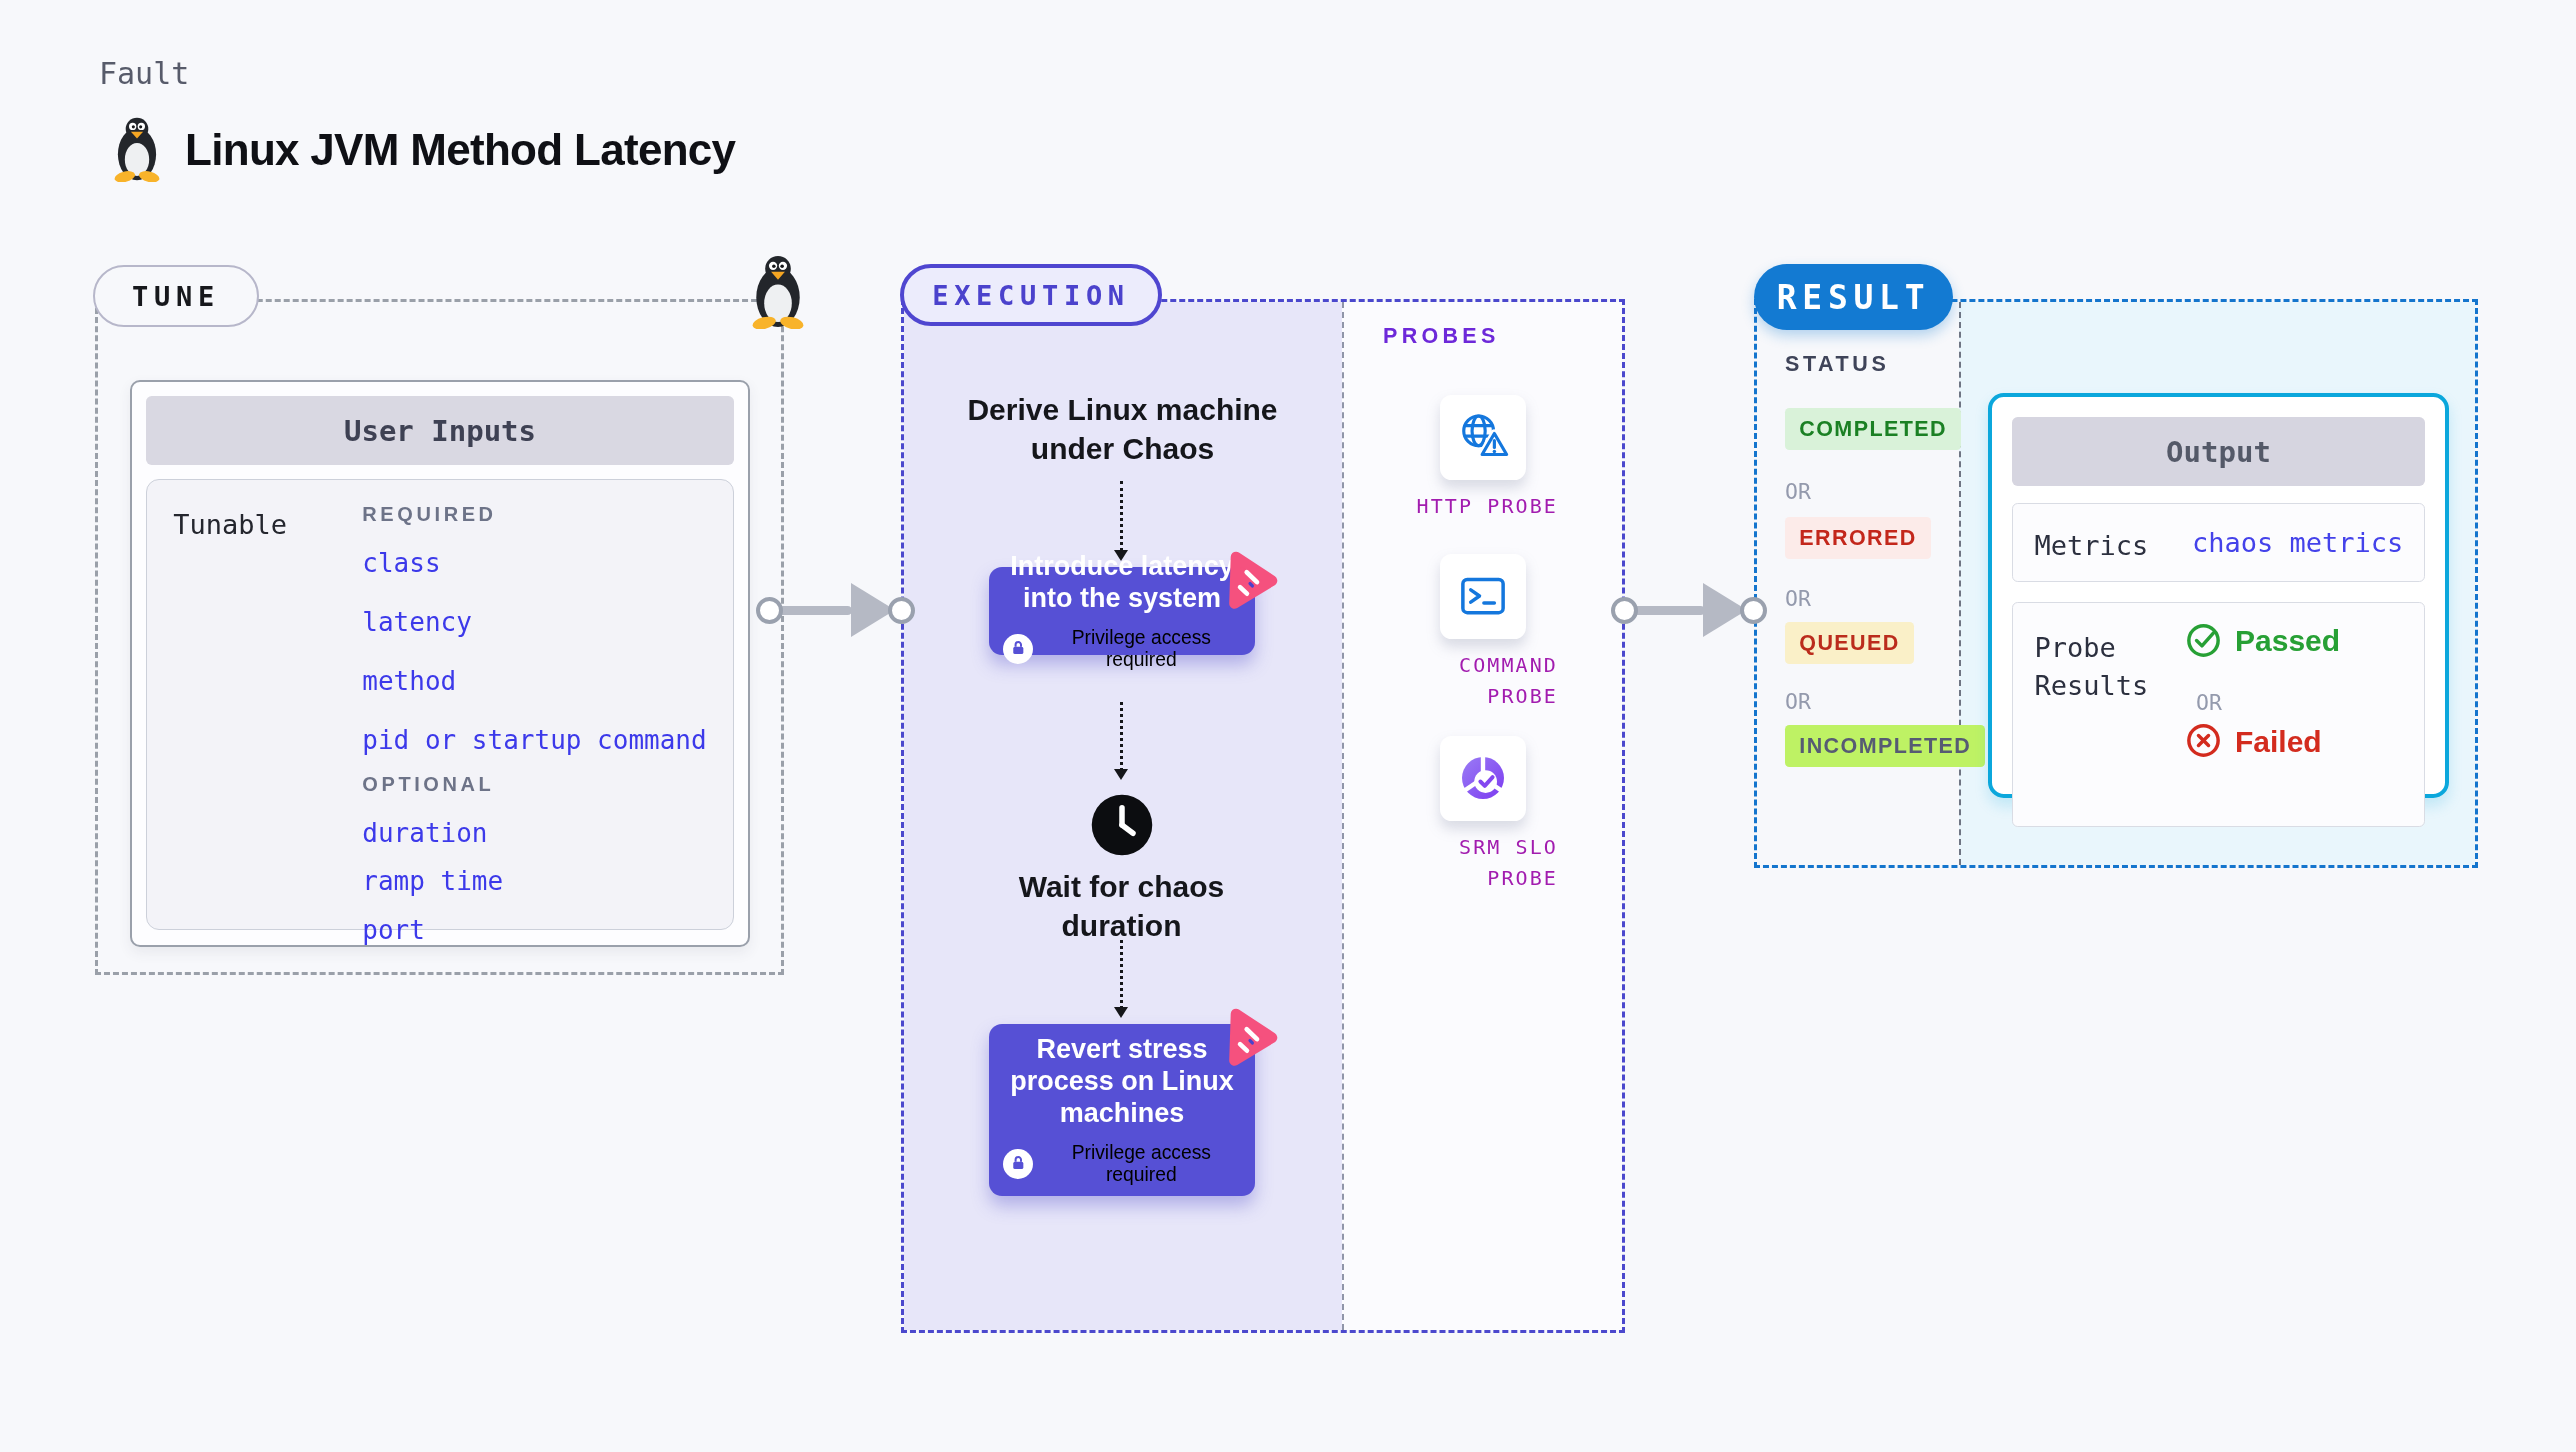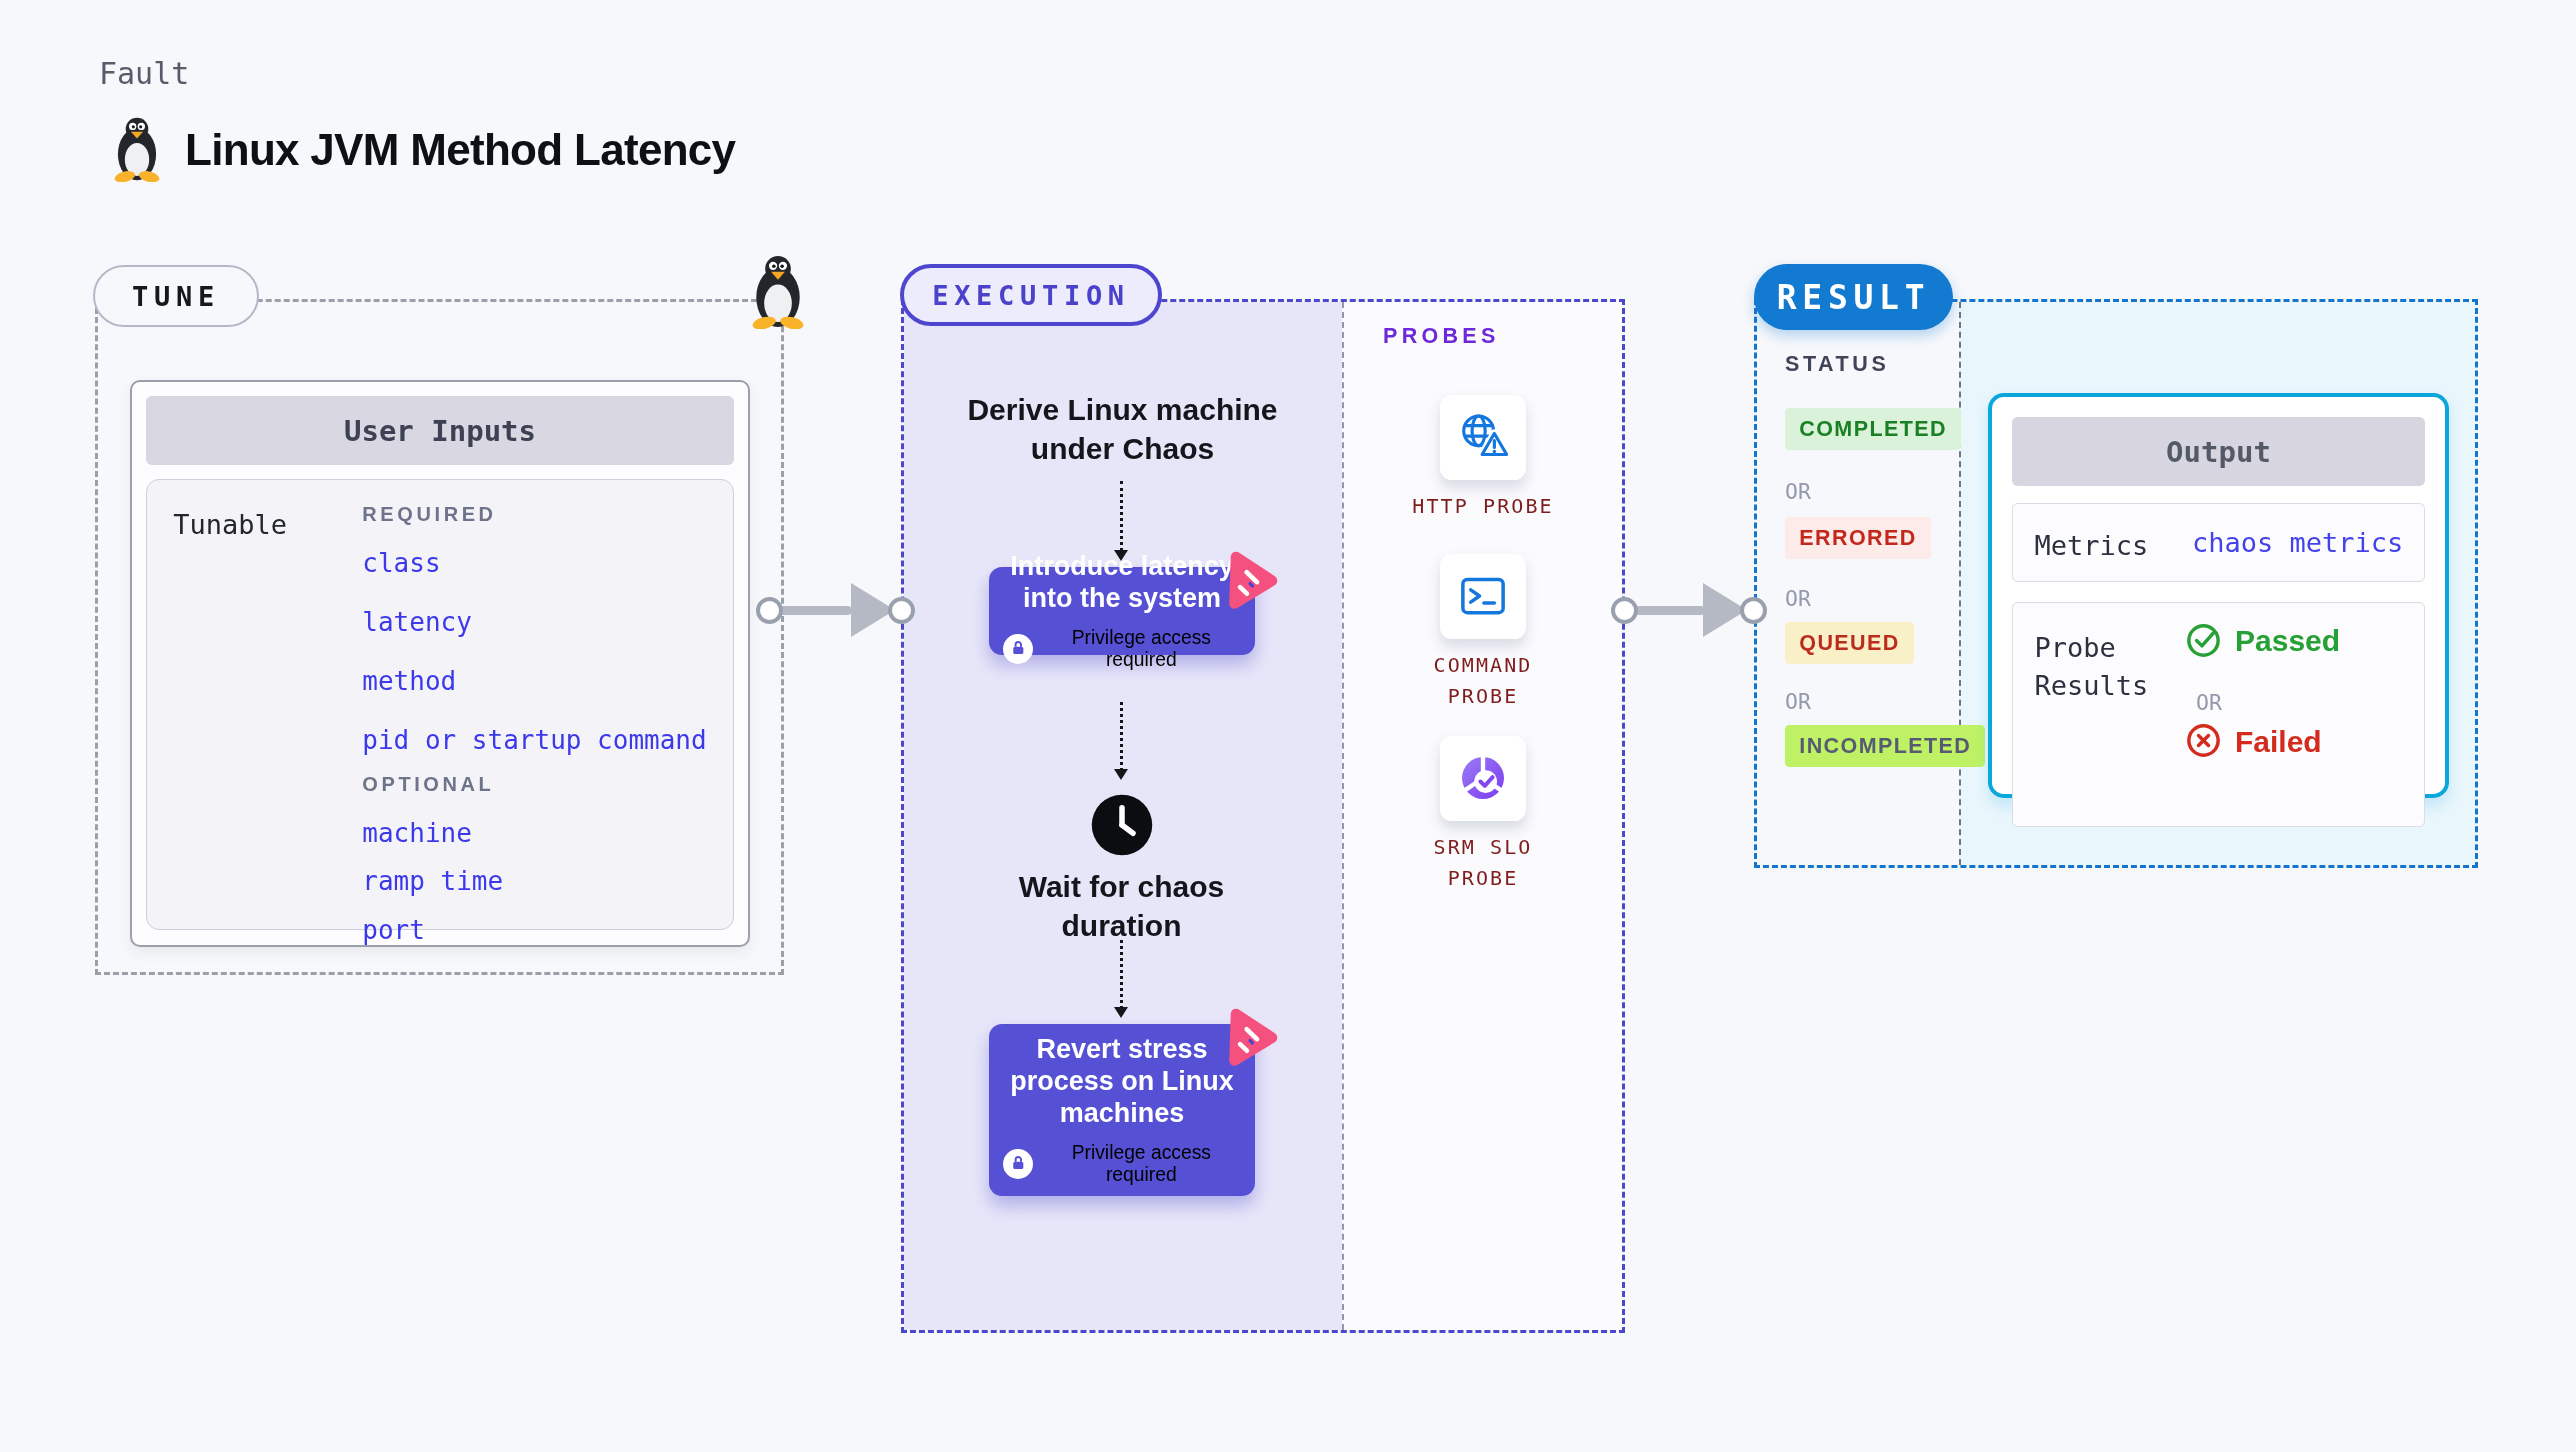--- a/index.html
+++ b/index.html
@@ -74,22 +74,22 @@
   .privilege-text{ font:400 19.3px var(--sans); color:#000000; }
   .chaos-logo{ position:absolute; width:66px; height:66px; z-index:5; }
   .clock-wrap{ position:absolute; left:1089px; width:66px; height:66px; }
 
   
   .probes-label{ position:absolute; left:1383px; top:324px; font:600 21.5px var(--sans);
                  color:#6d28d9; letter-spacing:4.3px; }
   .probe-card{ position:absolute; left:1440px; width:86px; height:85px; background:#ffffff;
                border-radius:11.5px; box-shadow:0 7.2px 13px rgba(130,136,160,.28);
                display:flex; align-items:center; justify-content:center; }
-  .probe-label{ position:absolute; width:150px; text-align:center; font:500 20px/1.55 var(--mono);
-                color:#7f1d1d; letter-spacing:2.1px; }
+  .probe-label{ position:absolute; width:150px; text-align:right; font:500 20px/1.55 var(--mono);
+                color:#a21caf; letter-spacing:2.1px; }
 
   
   .status-label{ position:absolute; left:1785px; top:352px; font:700 21.5px var(--sans);
                  color:#3f4459; letter-spacing:3.6px; }
   .status-badge{ position:absolute; left:1785px; font:700 21.5px var(--sans); letter-spacing:1.4px;
                  padding:8.6px 14.3px; border-radius:4.3px; white-space:nowrap; }
   .or-label{ position:absolute; font:500 21.5px var(--mono); color:#949aad; }
   .or-status{ left:1785px; }
 
   
@@ -155,21 +155,21 @@
     <div class="ui-card-header">User Inputs</div>
     <div class="ui-card-body">
       <div class="tunable-label">Tunable</div>
       <div class="tunable-list">
         <div class="list-heading mb-req">REQUIRED</div>
         <div class="tunable-item mb-item">class</div>
         <div class="tunable-item mb-item">latency</div>
         <div class="tunable-item mb-item">method</div>
         <div class="tunable-item mb-item-sm">pid or startup command</div>
         <div class="list-heading mb-req">OPTIONAL</div>
-        <div class="tunable-item mb-item-sm">machine</div>
+        <div class="tunable-item mb-item-sm">duration</div>
         <div class="tunable-item mb-item-sm">ramp time</div>
         <div class="tunable-item">port</div>
       </div>
     </div>
   </div>
 
   <div>
     <div class="connector-dot" style="left:756px; top:597px;"></div>
     <div class="connector-line" style="left:775px; top:606px; width:77px;"></div>
     <div class="connector-head" style="left:851px; top:583px;"></div>

